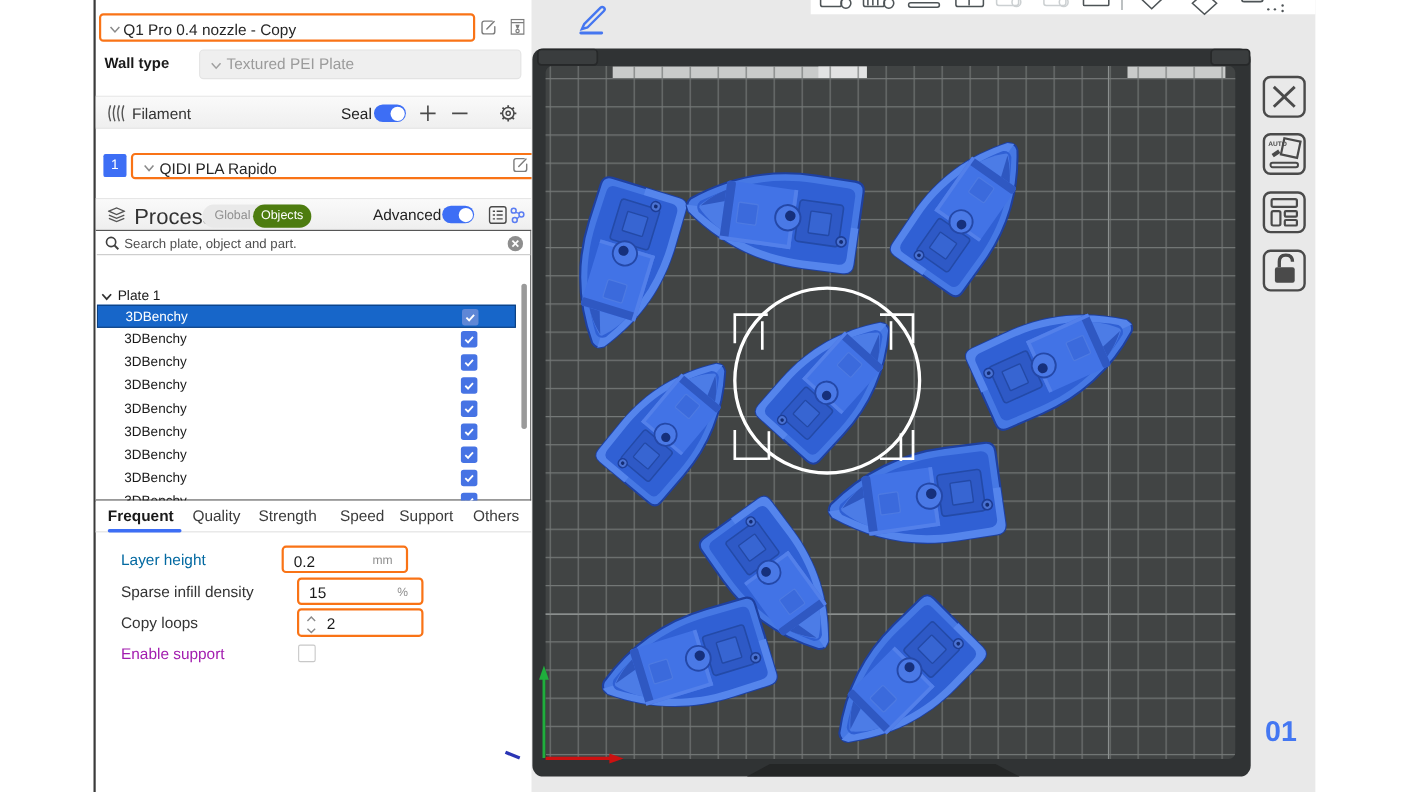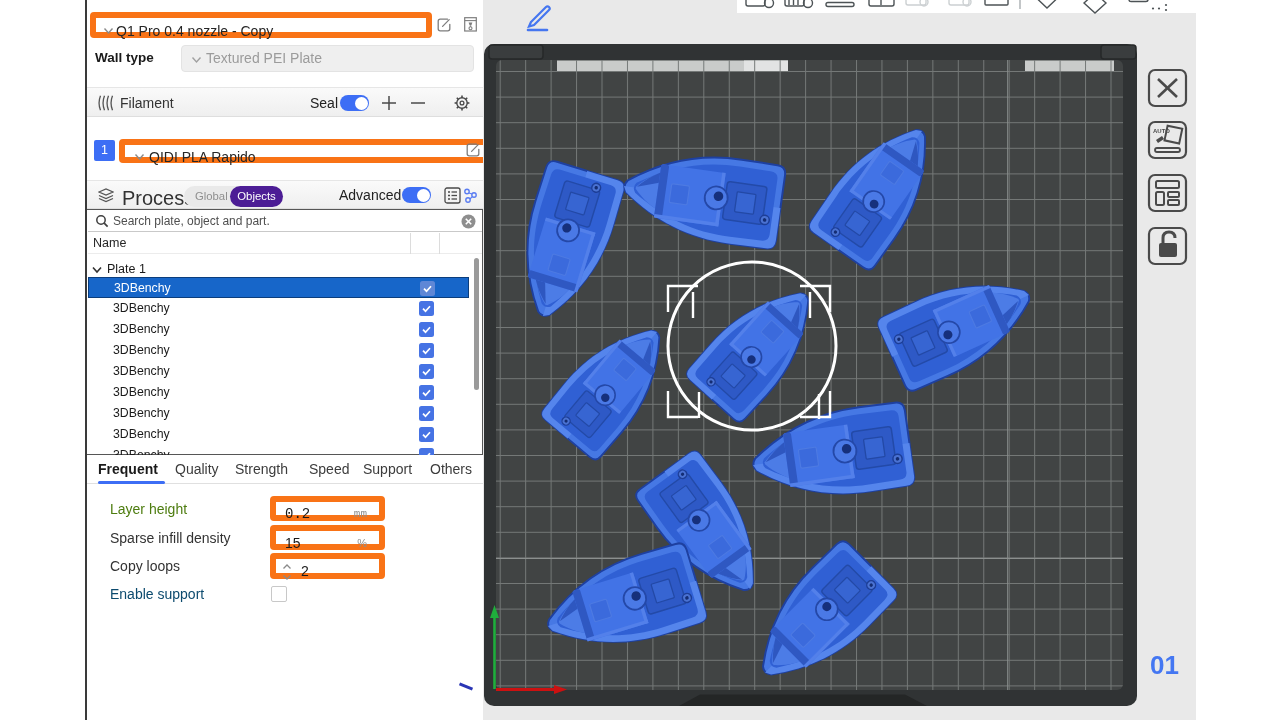--- a/index.html
+++ b/index.html
@@ -3,21 +3,21 @@
 <meta charset="utf-8">
 <style>
   * { margin:0; padding:0; box-sizing:border-box; }
   html,body { width:1280px; height:720px; overflow:hidden; background:#fff;
     font-family:"Liberation Sans", sans-serif; }
   .abs { position:absolute; }
   #root { position:relative; width:1280px; height:720px; }
   
   #vline { left:85px; top:0; width:2px; height:720px; background:#3a3a3a; }
   
-  .combo { border:6px solid #f97316; border-radius:4px; background:#fff;text-align:center; }
+  .combo { border:2px solid #f97316; border-radius:4px; background:#fff;text-align:center; }
   
   .sechead { left:87px; width:396px; background:linear-gradient(#fafafa,#efefef);
     border-top:1px solid #e6e6e6; border-bottom:1px solid #dedede; }
   .toggle { position:absolute; width:29px; height:16px; border-radius:8px; background:#3d6ef5; }
   .toggle .knob { position:absolute; right:1.5px; top:1.5px; width:13px; height:13px;
     border-radius:50%; background:#fff; }
   .row3d { position:absolute; left:0; width:381px; height:21px; font-size:12.3px;
     color:#1a1a1a; line-height:21px; }
   .cbx { position:absolute; left:331px; top:3px; width:15px; height:15px;
     border-radius:2.5px; background:#4673e4; }
@@ -107,21 +107,21 @@
 
   <div class="abs sechead" style="top:180px; height:29px;">
     <svg class="abs" style="left:11px; top:7px;" width="16" height="15" viewBox="0 0 16 15">
       <path d="M1 4 L8 1 L15 4 L8 7 Z" fill="none" stroke="#555" stroke-width="1.2"></path>
       <path d="M1 7.5 L8 10.5 L15 7.5" fill="none" stroke="#555" stroke-width="1.2"></path>
       <path d="M1 10.5 L8 13.5 L15 10.5" fill="none" stroke="#555" stroke-width="1.2"></path>
     </svg>
     <span class="abs" style="left:35px; top:6px; font-size:20px; font-weight:500; color:#333;">Process</span>
     <div class="abs" style="left:97px; top:5px; width:99px; height:21px; background:#e9e9e9; border-radius:10.5px;">
       <span class="abs" style="left:11px; top:4px; font-size:11.3px; color:#8f8f8f;">Global</span>
-      <div class="abs" style="left:46px; top:0; width:53px; height:21px; background:#4c1d95; border-radius:10.5px; color:#fff; font-size:11.4px; text-align:center; line-height:21px;">Objects</div>
+      <div class="abs" style="left:46px; top:0; width:53px; height:21px; background:#4d7c0f; border-radius:10.5px; color:#fff; font-size:11.4px; text-align:center; line-height:21px;">Objects</div>
     </div>
     <span class="abs" style="left:252px; top:6px; font-size:14px; font-weight:500; color:#222;">Advanced</span>
     <div class="toggle" style="left:315px; top:6px;">
         <div class="knob"></div>
       </div>
     <svg class="abs" style="left:357px; top:6px;" width="17" height="17" viewBox="0 0 17 17">
       <rect x="1" y="1" width="15" height="15" rx="2" fill="none" stroke="#4a4a4a" stroke-width="1.3"></rect>
       <line x1="4" y1="5" x2="6" y2="5" stroke="#4a4a4a" stroke-width="1.3"></line>
         <line x1="7.5" y1="5" x2="13" y2="5" stroke="#4a4a4a" stroke-width="1.3"></line>
       <line x1="4" y1="8.5" x2="6" y2="8.5" stroke="#4a4a4a" stroke-width="1.3"></line>
@@ -148,25 +148,20 @@
     <span class="abs" style="left:25px; top:4px; font-size:12px; color:#4f4f4f;">Search plate, object and part.</span>
     <svg class="abs" style="left:373px; top:3.5px;" width="15" height="15" viewBox="0 0 15 15">
       <circle cx="7.5" cy="7.5" r="7" fill="#8e8e8e"></circle>
       <line x1="4.8" y1="4.8" x2="10.2" y2="10.2" stroke="#fff" stroke-width="1.6"></line>
       <line x1="10.2" y1="4.8" x2="4.8" y2="10.2" stroke="#fff" stroke-width="1.6"></line>
     </svg>
   </div>
 
   <div class="abs" style="left:88px; top:233px; width:394px; height:222px; overflow:hidden;">
 
-    <div class="abs" style="left:0; top:0; width:394px; height:21px; border-bottom:1px solid #ececec;">
-      <span class="abs" style="left:5px; top:3px; font-size:12.5px; color:#262626;">Name</span>
-      <div class="abs" style="left:322px; top:0; width:1px; height:21px; background:#dcdcdc;"></div>
-      <div class="abs" style="left:351px; top:0; width:1px; height:21px; background:#dcdcdc;"></div>
-    </div>
 
     <div class="abs" style="left:0; top:26px; width:394px; height:21px;">
       <svg class="abs" style="left:4px; top:7px;" width="10" height="8" viewBox="0 0 10 8">
           <polyline points="1,1.5 5,6 9,1.5" fill="none" stroke="#333" stroke-width="1.6"></polyline>
         </svg>
       <span class="abs" style="left:19px; top:3px; font-size:12.5px; color:#1a1a1a;">Plate 1</span>
     </div>
 
     <div class="row3d" style="top:44px; background:#1766c9; border:1px solid #0b3d7c; color:#fff;">
         <span style="position:absolute; left:25px;">3DBenchy</span>
@@ -247,39 +242,39 @@
   <div class="abs" style="left:87px; top:456px; width:396px; height:28px; background:#fff; border-bottom:1px solid #e0e0e0;">
     <span class="tab" style="left:11px; font-weight:700; color:#1a1a1a;">Frequent</span>
     <span class="tab" style="left:88px;">Quality</span>
     <span class="tab" style="left:148px;">Strength</span>
     <span class="tab" style="left:222px;">Speed</span>
     <span class="tab" style="left:276px;">Support</span>
     <span class="tab" style="left:343px;">Others</span>
     <div class="abs" style="left:11px; top:25px; width:67px; height:3px; background:#3d6ef5; border-radius:2px;"></div>
   </div>
 
-  <span class="abs" style="left:110px; top:501px; font-size:14px; color:#4d7c0f;">Layer height</span>
-  <div class="abs combo" style="left:270px; top:496px; width:115px; height:25px;font-family:Liberation Mono, monospace;">
+  <span class="abs" style="left:110px; top:501px; font-size:14px; color:#0369a1;">Layer height</span>
+  <div class="abs combo" style="left:256px; top:496px; width:115px; height:25px;">
     <span class="abs" style="left:9px; top:3.5px; font-size:14px; color:#1a1a1a;">0.2</span>
     <span class="abs" style="right:12px; top:6px; font-size:11px; color:#8f8f8f;">mm</span>
   </div>
   <span class="abs" style="left:110px; top:530px; font-size:14px; color:#333;">Sparse infill density</span>
   <div class="abs combo" style="left:270px; top:525px; width:115px; height:25px;">
     <span class="abs" style="left:9px; top:3.5px; font-size:14px; color:#1a1a1a;">15</span>
     <span class="abs" style="right:12px; top:6px; font-size:11px; color:#8f8f8f;">%</span>
   </div>
   <span class="abs" style="left:110px; top:558px; font-size:14px; color:#333;">Copy loops</span>
   <div class="abs combo" style="left:270px; top:553px; width:115px; height:26px;">
     <svg class="abs" style="left:5px; top:3px;" width="12" height="20" viewBox="0 0 12 20">
       <polyline points="2.5,6.5 6,3 9.5,6.5" fill="none" stroke="#8a8a8a" stroke-width="1.3"></polyline>
       <polyline points="2.5,13.5 6,17 9.5,13.5" fill="none" stroke="#8a8a8a" stroke-width="1.3"></polyline>
     </svg>
     <span class="abs" style="left:25px; top:4px; font-size:14px; color:#1a1a1a;">2</span>
   </div>
-  <span class="abs" style="left:110px; top:586px; font-size:14px; color:#0c4a6e;">Enable support</span>
+  <span class="abs" style="left:110px; top:586px; font-size:14px; color:#a21caf;">Enable support</span>
   <div class="abs" style="left:271px; top:586px; width:16px; height:16px; border:1.5px solid #c8c8c8; border-radius:2px; background:#fff;"></div>
 
   <div class="abs" style="left:459px; top:685px; width:14px; height:3px; background:#2a35b5; transform:rotate(22deg);"></div>
 
   <svg class="abs" style="left:483px; top:0;" width="713" height="720" viewBox="0 0 713 720">
     <defs>
       <pattern id="grid" width="25.45" height="25.6" patternUnits="userSpaceOnUse" patternTransform="translate(16.7,71)">
         <rect width="25.45" height="25.6" fill="none"></rect>
         <path d="M0.5 0 V25.6 M0 0.5 H25.45" stroke="#747877" stroke-width="1"></path>
       </pattern>

